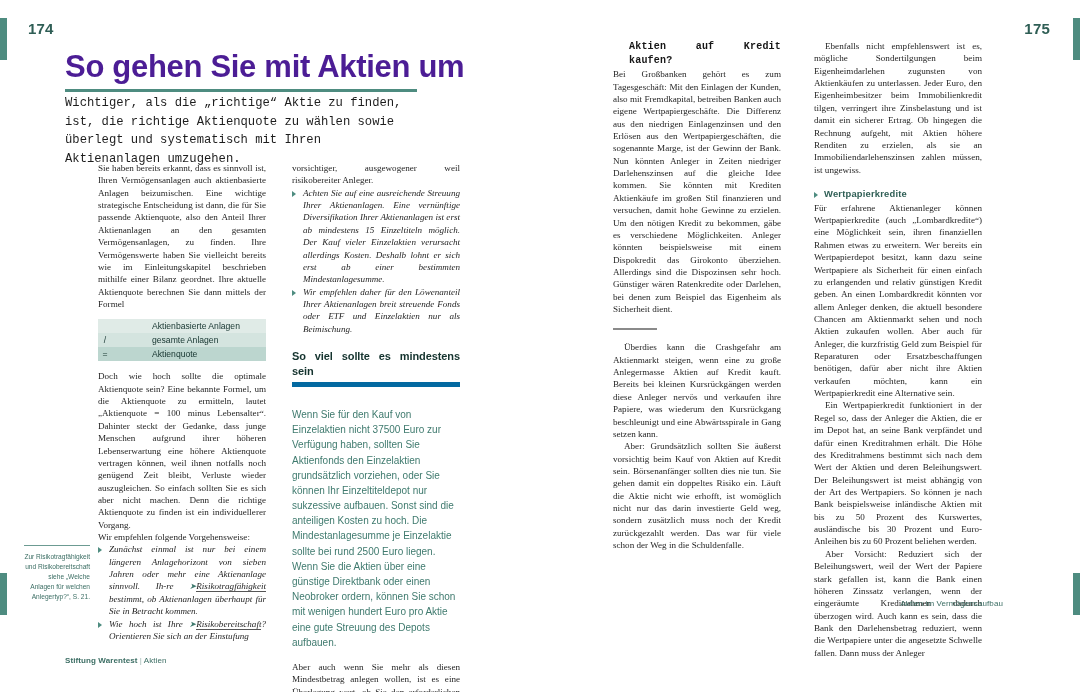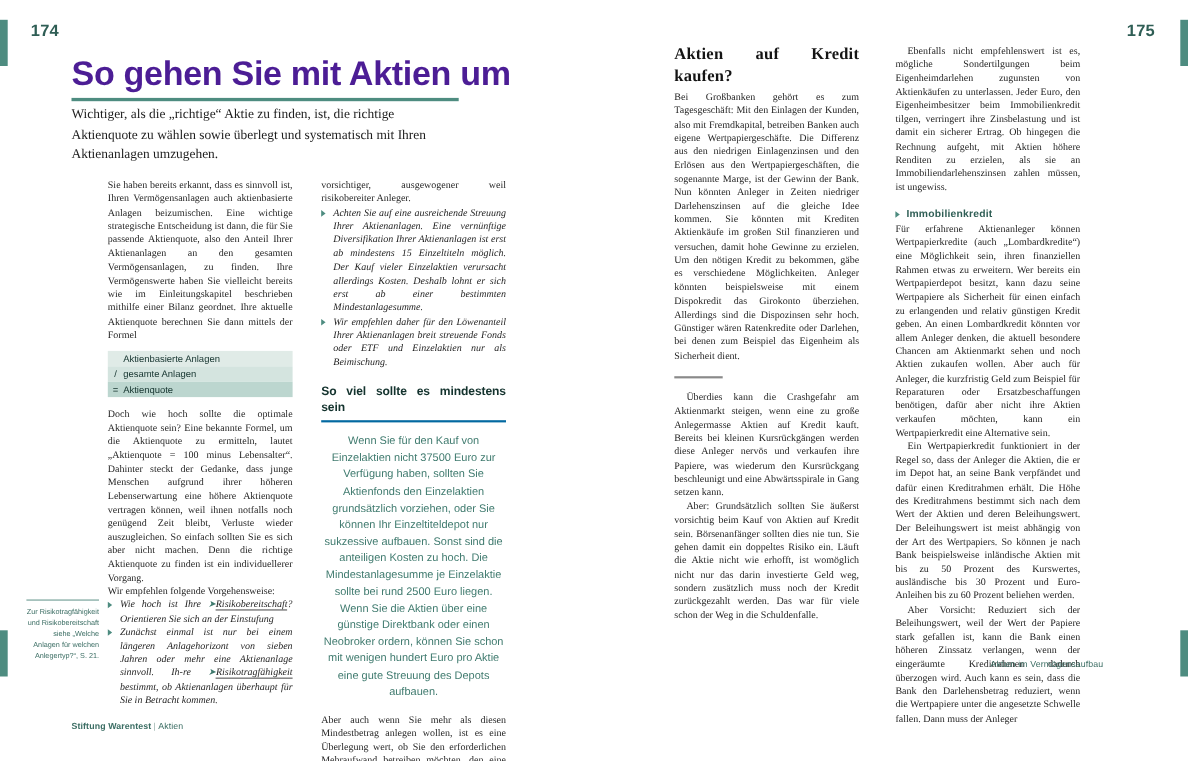--- a/index.html
+++ b/index.html
@@ -63,21 +63,21 @@
   .title-rule {
     position: absolute;
     left: 65px; top: 89px;
     width: 352px; height: 3px;
     background: #4e8c80;
   }
   .deck {
     position: absolute;
     left: 65px; top: 94px;
     width: 348px;
-    font-family: Liberation Serif, serif;
+    font-family: Liberation Mono, monospace;
     font-size: 12.2px;
     line-height: 1.52;
     color: #1d1d1d;
   }
 
   .col {
     position: absolute;
     font-size: 9.1px;
     line-height: 1.36;
     text-align: justify;
@@ -131,21 +131,21 @@
     background: #e0ebe7;
     padding: 2.5px 0 2.5px 0;
   }
   .formula .row.r2 { background: #d4e4df; }
   .formula .row.r3 { background: #bcd6cf; }
   .formula .op {
     width: 14px;
     text-align: center;
     flex: 0 0 14px;
   }
-  .formula .txt { flex: 1 1 auto; }
+  .formula .txt { flex: 1 1 auto; margin-left: 40px; }
 
   
   .marginnote {
     position: absolute;
     left: 24px;
     top: 552px;
     width: 66px;
     font-family: "Liberation Sans", sans-serif;
     font-size: 6.6px;
     line-height: 1.5;
@@ -162,42 +162,43 @@
   }
 
   
   .sechead {
     font-family: "Liberation Sans", sans-serif;
     font-size: 11px;
     font-weight: 700;
     color: #14332e;
     margin: 14px 0 0 0;
     padding-bottom: 3px;
-    border-bottom: 2px solid #0369a1;
+    border-bottom: 5px solid #0369a1;
     letter-spacing: -0.1px;
   }
 
   
   .hl-box {
-    margin-top: 10px;
+    margin-top: 20px;
     font-family: "Liberation Sans", sans-serif;
     font-size: 10px;
     line-height: 1.52;
     color: #3f7a6e;
-    text-align: center;
+    text-align: left;
   }
 
   
   .subhead {
-    font-family: Liberation Serif, serif;
-    font-size: 15px;
+    font-family: Liberation Mono, monospace;
+    font-size: 10px;
     font-weight: 700;
     color: #151515;
     letter-spacing: 0.2px;
     margin-bottom: 1px;
+    margin-left: 16px;
   }
   .subhead-bullet {
     font-family: "Liberation Sans", sans-serif;
     font-size: 9.4px;
     font-weight: 700;
     color: #2f5e55;
     letter-spacing: 0.2px;
     margin-top: 12px;
     margin-bottom: 1px;
     position: relative;
@@ -298,22 +299,22 @@
         <div class="row r3">
           <span class="op">=</span>
           <span class="txt">Aktienquote</span>
         </div>
       </div>
 
       <p>Doch wie hoch sollte die optimale Aktienquote sein? Eine bekannte Formel, um die Aktienquote zu ermitteln, lautet „Aktienquote = 100 minus Lebensalter“. Dahinter steckt der Gedanke, dass junge Menschen aufgrund ihrer höheren Lebenserwartung eine höhere Aktienquote vertragen können, weil ihnen notfalls noch genügend Zeit bleibt, Verluste wieder auszugleichen. So einfach sollten Sie es sich aber nicht machen. Denn die richtige Aktienquote zu finden ist ein individuellerer Vorgang.</p>
       <p>Wir empfehlen folgende Vorgehensweise:</p>
 
       <ul class="blist">
+        <li><span>Zunächst einmal ist nur bei einem längeren Anlagehorizont von sieben Jahren oder mehr eine Aktienanlage sinnvoll. Ih-re </span><span class="xref"><span class="arw">➤</span><span class="lbl">Risikotragfähigkeit</span></span><span> bestimmt, ob Aktienanlagen überhaupt für Sie in Betracht kommen.</span></li>
         <li><span>Wie hoch ist Ihre </span><span class="xref"><span class="arw">➤</span><span class="lbl">Risikobereitschaft</span></span><span>? Orientieren Sie sich an der Einstufung</span></li>
-        <li><span>Zunächst einmal ist nur bei einem längeren Anlagehorizont von sieben Jahren oder mehr eine Aktienanlage sinnvoll. Ih-re </span><span class="xref"><span class="arw">➤</span><span class="lbl">Risikotragfähigkeit</span></span><span> bestimmt, ob Aktienanlagen überhaupt für Sie in Betracht kommen.</span></li>
       </ul>
     </div>
 
     <div class="marginnote-rule"></div>
     <div class="marginnote">Zur Risikotragfähigkeit und Risikobereitschaft siehe „Welche Anlagen für welchen Anlegertyp?“, S. 21.</div>
 
     <div class="col col-l2">
       <p>vorsichtiger, ausgewogener weil risikobereiter Anleger.</p>
 
       <ul class="blist">
@@ -341,21 +342,21 @@
 
       <div class="pq-rule"></div>
 
       <p class="ind">Überdies kann die Crashgefahr am Aktienmarkt steigen, wenn eine zu große Anlegermasse Aktien auf Kredit kauft. Bereits bei kleinen Kursrückgängen werden diese Anleger nervös und verkaufen ihre Papiere, was wiederum den Kursrückgang beschleunigt und eine Abwärtsspirale in Gang setzen kann.</p>
       <p class="ind">Aber: Grundsätzlich sollten Sie äußerst vorsichtig beim Kauf von Aktien auf Kredit sein. Börsenanfänger sollten dies nie tun. Sie gehen damit ein doppeltes Risiko ein. Läuft die Aktie nicht wie erhofft, ist womöglich nicht nur das darin investierte Geld weg, sondern zusätzlich muss noch der Kredit zurückgezahlt werden. Das war für viele schon der Weg in die Schuldenfalle.</p>
     </div>
 
     <div class="col col-r2">
       <p class="ind">Ebenfalls nicht empfehlenswert ist es, mögliche Sondertilgungen beim Eigenheimdarlehen zugunsten von Aktienkäufen zu unterlassen. Jeder Euro, den Eigenheimbesitzer beim Immobilienkredit tilgen, verringert ihre Zinsbelastung und ist damit ein sicherer Ertrag. Ob hingegen die Rechnung aufgeht, mit Aktien höhere Renditen zu erzielen, als sie an Immobiliendarlehenszinsen zahlen müssen, ist ungewiss.</p>
 
-      <div class="subhead-bullet">Immobilienkredit</div>
+      <div class="subhead-bullet">Wertpapierkredite</div>
 
       <p>Für erfahrene Aktienanleger können Wertpapierkredite (auch „Lombardkredite“) eine Möglichkeit sein, ihren finanziellen Rahmen etwas zu erweitern. Wer bereits ein Wertpapierdepot besitzt, kann dazu seine Wertpapiere als Sicherheit für einen einfach zu erlangenden und relativ günstigen Kredit geben. An einen Lombardkredit könnten vor allem Anleger denken, die aktuell besondere Chancen am Aktienmarkt sehen und noch Aktien zukaufen wollen. Aber auch für Anleger, die kurzfristig Geld zum Beispiel für Reparaturen oder Ersatzbeschaffungen benötigen, dafür aber nicht ihre Aktien verkaufen möchten, kann ein Wertpapierkredit eine Alternative sein.</p>
       <p class="ind">Ein Wertpapierkredit funktioniert in der Regel so, dass der Anleger die Aktien, die er im Depot hat, an seine Bank verpfändet und dafür einen Kreditrahmen erhält. Die Höhe des Kreditrahmens bestimmt sich nach dem Wert der Aktien und deren Beleihungswert. Der Beleihungswert ist meist abhängig von der Art des Wertpapiers. So können je nach Bank beispielsweise inländische Aktien mit bis zu 50 Prozent des Kurswertes, ausländische bis 30 Prozent und Euro-Anleihen bis zu 60 Prozent beliehen werden.</p>
       <p class="ind">Aber Vorsicht: Reduziert sich der Beleihungswert, weil der Wert der Papiere stark gefallen ist, kann die Bank einen höheren Zinssatz verlangen, wenn der eingeräumte Kreditrahmen dadurch überzogen wird. Auch kann es sein, dass die Bank den Darlehensbetrag reduziert, wenn die Wertpapiere unter die angesetzte Schwelle fallen. Dann muss der Anleger</p>
     </div>
 
     <div class="foot recto">
       <span>Aktien im Vermögensaufbau</span>
     </div>
   </div>

